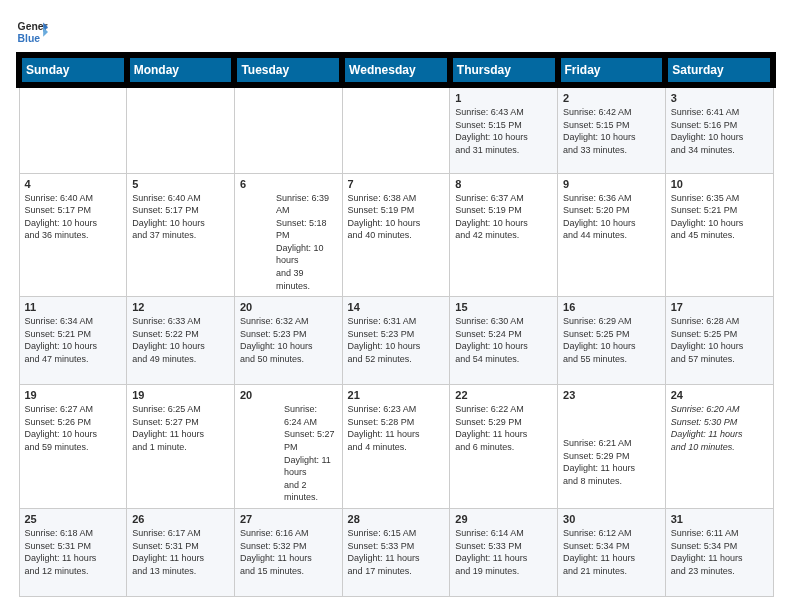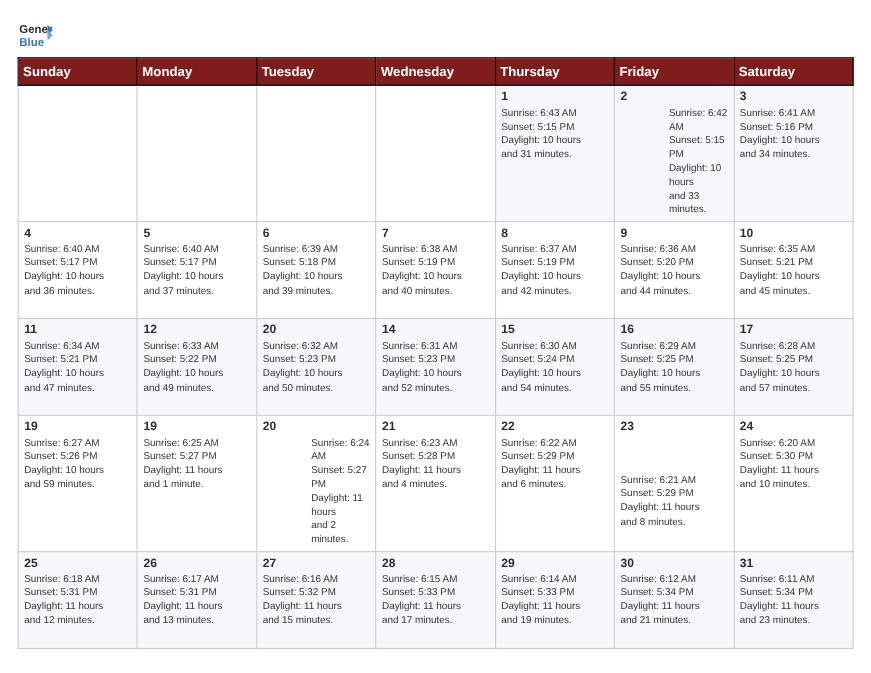--- a/index.html
+++ b/index.html
@@ -37,27 +37,27 @@
       font-size: 14px;
       color: #2c2c2c;
       margin-top: 2px;
     }
     table {
       width: 100%;
       border-collapse: collapse;
       table-layout: fixed;
     }
     thead tr th {
-      background-color: #7f1d1d;
+      background-color: #0369a1;
       color: #fff;
       font-size: 12px;
       font-weight: bold;
       padding: 5px 4px;
       text-align: left;
-      border: 1px solid #000000;
+      border: 6px solid #000000;
     }
     tbody tr td {
       border: 1px solid #ccc;
       vertical-align: top;
       padding: 4px 5px;
       font-size: 9.5px;
       color: #333;
       height: 88px;
       background: #fff;
     }
@@ -122,21 +122,21 @@
         <td class="empty-cell"></td>
         <td>
           <span class="day-number">1</span>
           <div class="day-info" style="white-space: pre-line;">Sunrise: 6:43 AM
 Sunset: 5:15 PM
 Daylight: 10 hours
 and 31 minutes.</div>
         </td>
         <td>
           <span class="day-number">2</span>
-          <div class="day-info" style="white-space: pre-line; margin-left: 44px;">Sunrise: 6:42 AM
+          <div class="day-info" style="white-space: pre-line;">Sunrise: 6:42 AM
 Sunset: 5:15 PM
 Daylight: 10 hours
 and 33 minutes.</div>
         </td>
         <td>
           <span class="day-number">3</span>
           <div class="day-info" style="white-space: pre-line;">Sunrise: 6:41 AM
 Sunset: 5:16 PM
 Daylight: 10 hours
 and 34 minutes.</div>
@@ -152,21 +152,21 @@
         </td>
         <td>
           <span class="day-number">5</span>
           <div class="day-info" style="white-space: pre-line;">Sunrise: 6:40 AM
 Sunset: 5:17 PM
 Daylight: 10 hours
 and 37 minutes.</div>
         </td>
         <td>
           <span class="day-number">6</span>
-          <div class="day-info" style="white-space: pre-line;">Sunrise: 6:39 AM
+          <div class="day-info" style="white-space: pre-line; margin-left: 36px;">Sunrise: 6:39 AM
 Sunset: 5:18 PM
 Daylight: 10 hours
 and 39 minutes.</div>
         </td>
         <td>
           <span class="day-number">7</span>
           <div class="day-info" style="white-space: pre-line;">Sunrise: 6:38 AM
 Sunset: 5:19 PM
 Daylight: 10 hours
 and 40 minutes.</div>
@@ -282,21 +282,21 @@
         </td>
         <td>
           <span class="day-number">23</span>
           <div class="day-info" style="white-space: pre-line; margin-top: 36px;">Sunrise: 6:21 AM
 Sunset: 5:29 PM
 Daylight: 11 hours
 and 8 minutes.</div>
         </td>
         <td>
           <span class="day-number">24</span>
-          <div class="day-info" style="white-space: pre-line;">Sunrise: 6:20 AM
+          <div class="day-info" style="white-space: pre-line; font-style: italic;">Sunrise: 6:20 AM
 Sunset: 5:30 PM
 Daylight: 11 hours
 and 10 minutes.</div>
         </td>
       </tr>
       <tr>
         <td>
           <span class="day-number">25</span>
           <div class="day-info" style="white-space: pre-line;">Sunrise: 6:18 AM
 Sunset: 5:31 PM

